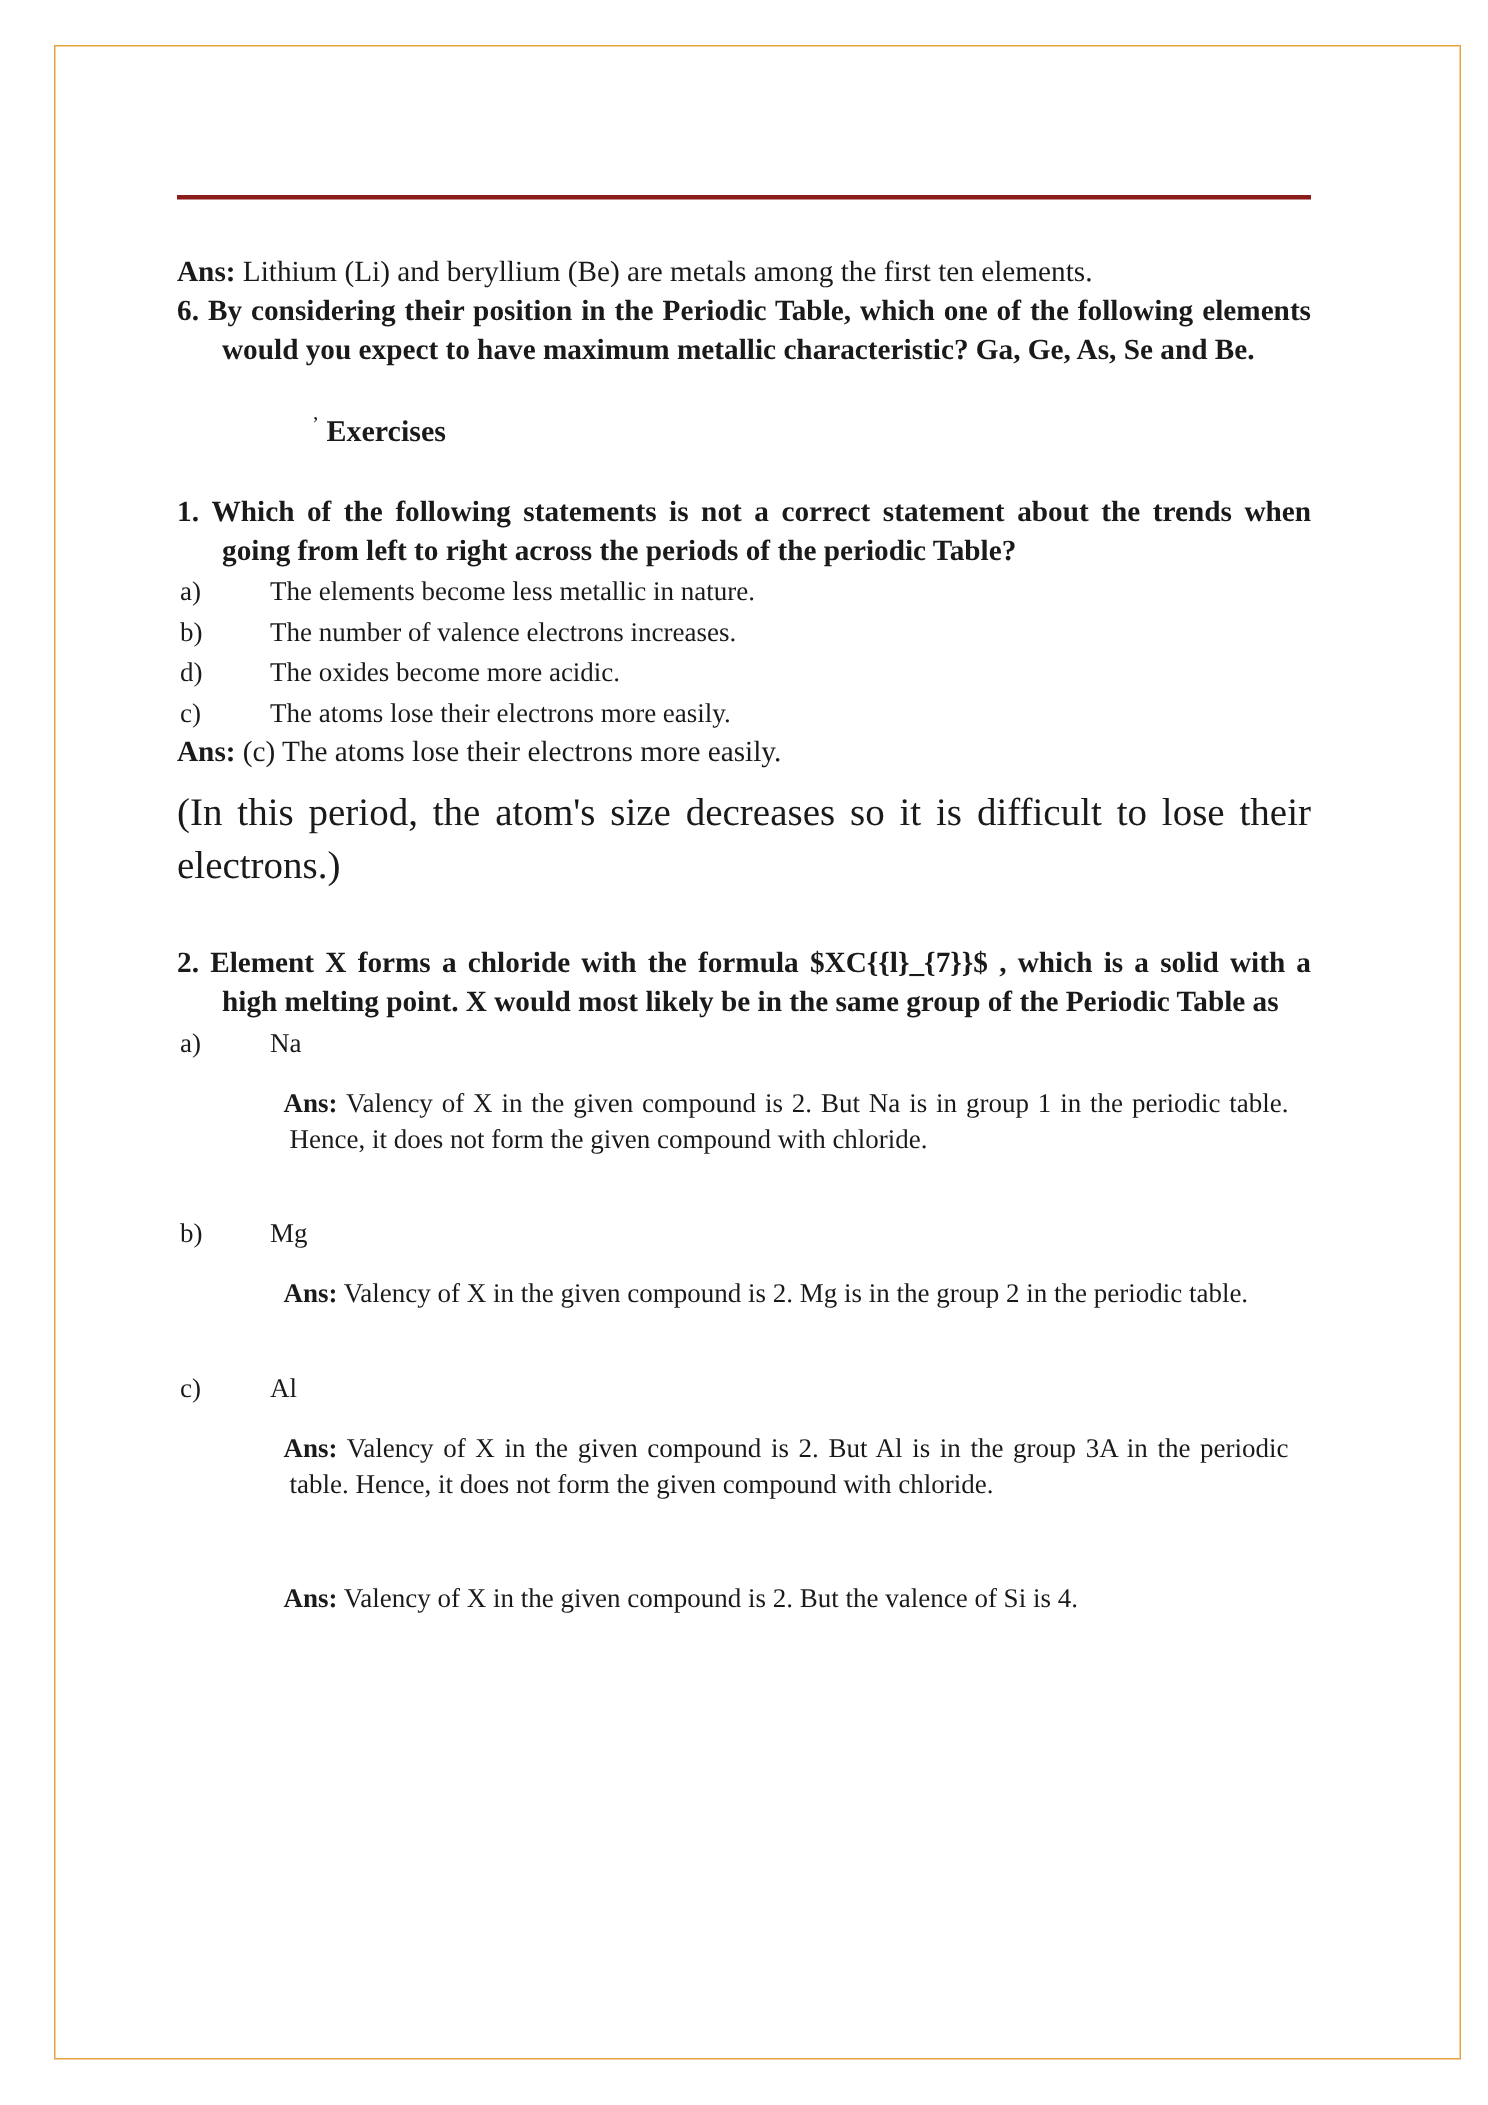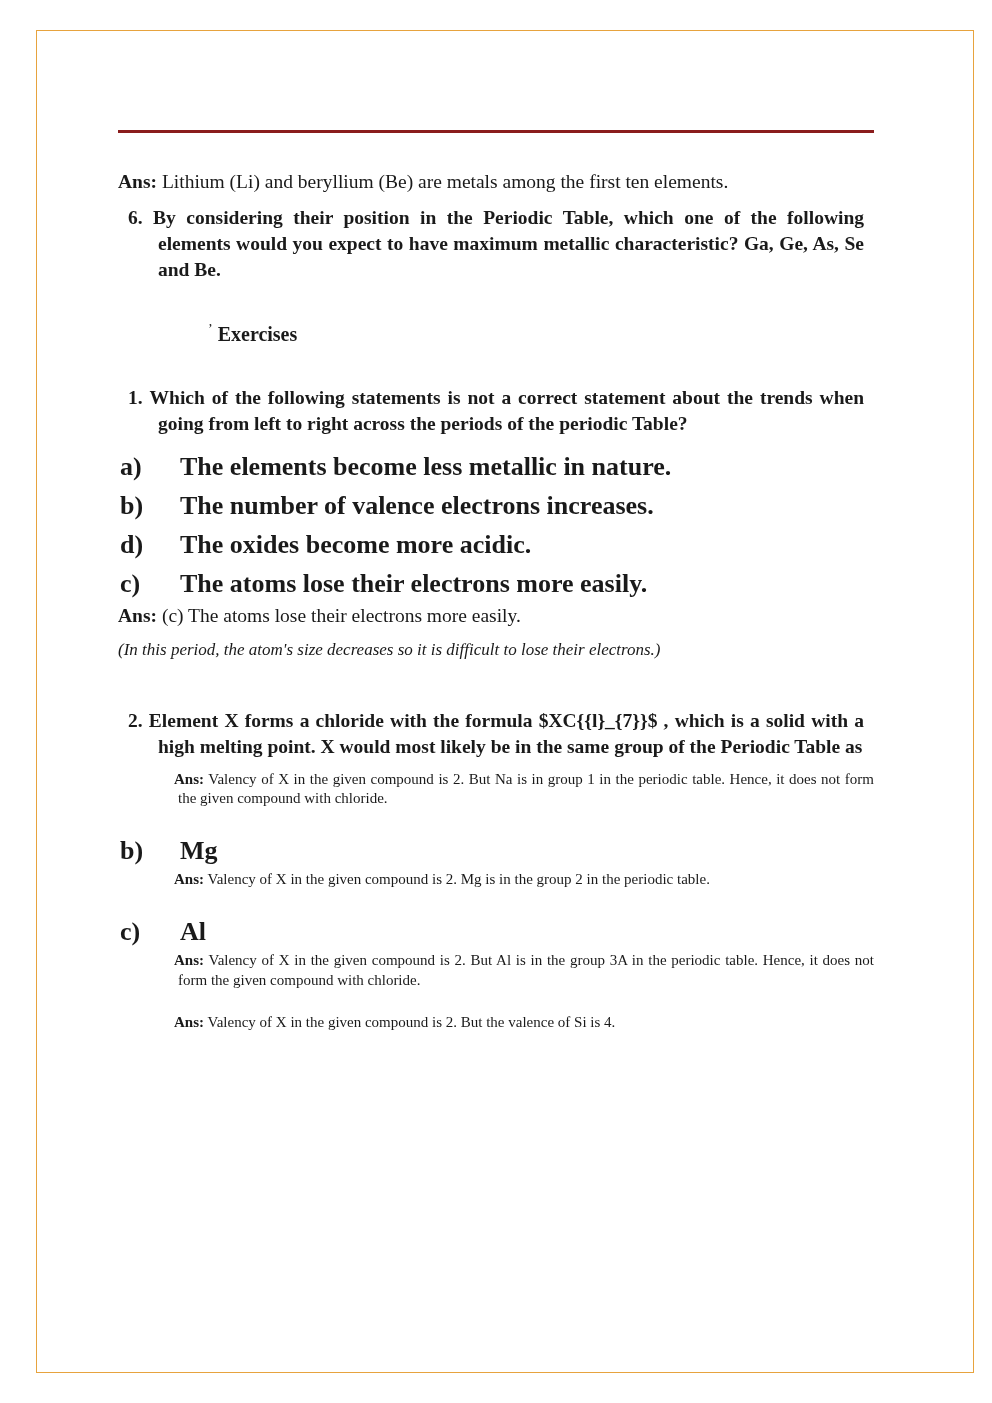--- a/index.html
+++ b/index.html
@@ -54,39 +54,39 @@
   .ans-label { font-weight: bold; }
 
   
   .qnum {
     font-weight: bold;
     font-size: 19.5px;
     line-height: 1.33;
     text-align: justify;
     padding-left: 30px;
     text-indent: -30px;
-    margin: 10px;
+    margin: 0;
   }
   .opt {
-    font-weight: bold;
-    font-size: 26px;
+    font-weight: normal;
+    font-size: 18px;
     line-height: 1.5;
     margin: 0;
     padding-left: 62px;
     text-indent: -30px;
   }
   .opt-label {
     display: inline-block;
     width: 30px;
   }
   .sub-ans {
-    font-size: 15px;
+    font-size: 18px;
     line-height: 1.33;
     text-align: justify;
-    margin: 0;
+    margin: 15px;
     padding-left: 60px;
     text-indent: -4px;
   }
   .flush {
     font-size: 19.5px;
     line-height: 1.33;
     text-align: justify;
     margin: 0;
   }
   .exercises {
@@ -94,25 +94,24 @@
     font-size: 20px;
     margin: 12px;
     padding-left: 78px;
   }
   .exercises .tick {
     font-weight: normal;
     font-size: 14px;
     vertical-align: top;
   }
   .paren-note {
-    font-size: 17px;
+    font-size: 26px;
     line-height: 1.33;
     margin: 0;
     text-align: justify;
-    font-style: italic;
   }
   .spacer-10 { height: 10px; }
   .spacer-16 { height: 16px; }
   .spacer-22 { height: 22px; }
   .spacer-36 { height: 36px; }
 </style>
 </head>
 <body>
 
 <div class="page">
@@ -142,20 +141,21 @@
     <p class="flush"><span class="ans-label">Ans:</span><span> (c) The atoms lose their electrons more easily.</span></p>
 
     <div class="spacer-10"></div>
 
     <p class="paren-note">(In this period, the atom's size decreases so it is difficult to lose their electrons.)</p>
 
     <div class="spacer-36"></div>
 
     <p class="qnum blk-sm"><span>2.</span>&nbsp;<span>Element X forms a chloride with the formula $XC{{l}_{7}}$ , which is a solid with a high melting point. X would most likely be in the same group of the Periodic Table as</span></p>
 
+    <p class="opt"><span class="opt-label">a)</span><span>Na</span></p>
     <p class="sub-ans"><span class="ans-label">Ans:</span><span> Valency of X in the given compound is 2. But Na is in group 1 in the periodic table. Hence, it does not form the given compound with chloride.</span></p>
 
     <div class="spacer-22"></div>
 
     <p class="opt"><span class="opt-label">b)</span><span>Mg</span></p>
     <p class="sub-ans"><span class="ans-label">Ans:</span><span> Valency of X in the given compound is 2. Mg is in the group 2 in the periodic table.</span></p>
 
     <div class="spacer-22"></div>
 
     <p class="opt"><span class="opt-label">c)</span><span>Al</span></p>

